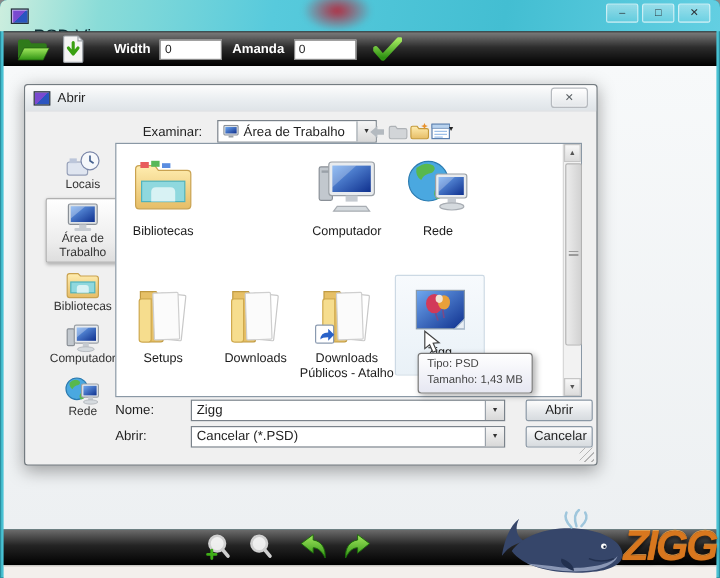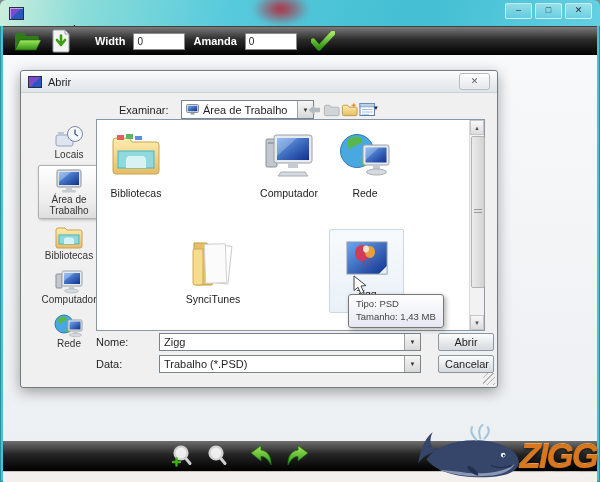--- a/index.html
+++ b/index.html
@@ -285,28 +285,48 @@
           <path d="M10 13 q8 -6 14 -2 q3 3 -1 6 q-7 1 -9 6 q-5 -3 -4 -10 Z" fill="#58b84e"></path>
           <path d="M26 30 q6 -2 8 2 q-1 6 -7 7 q-4 -4 -1 -9 Z" fill="#58b84e"></path>
           <rect x="26" y="18" width="26" height="20" rx="2" fill="#e8ebee" stroke="#9aa0a6"></rect>
           <rect x="28.5" y="20.5" width="21" height="15" fill="url(#scrBlue)"></rect>
           <path d="M28.5 20.5 L42 20.5 L28.5 33 Z" fill="rgba(255,255,255,.25)"></path>
           <rect x="36" y="38" width="7" height="4" fill="#c6cbd1"></rect>
           <ellipse cx="39.5" cy="45" rx="10" ry="3" fill="#d5dade" stroke="#a8adb3"></ellipse>
         </svg>
         <span class="tile-label">Rede</span>
       </div>
-      <div class="tile" style="left:79px;top:109px">
+      <div class="tile" style="left:2px;top:109px">
         <svg class="tile-icon" viewBox="0 0 56 56">
           <path d="M9 10 h13 l3 4 h3 v36 q0 2 -2 2 H11 q-2 0 -2 -2 Z" fill="#e6c067" stroke="#c09a42"></path>
           <rect x="24" y="12" width="21" height="38" rx="1" fill="#fff" stroke="#c8c8c8" transform="rotate(6 34 31)"></rect>
           <rect x="20" y="11" width="21" height="39" rx="1" fill="#fbfbfb" stroke="#cfcfcf" transform="rotate(-2 30 30)"></rect>
           <path d="M8 18 q0 -2 2 -2 h8 v34 q0 2 -2 2 h-6 q-2 0 -2 -2 Z" fill="#f6dd8e" stroke="#cfa94e"></path>
         </svg>
-        <span class="tile-label">SynciTunes</span>
+        <span class="tile-label">Setups</span>
+      </div>
+      <div class="tile" style="left:79px;top:109px">
+        <svg class="tile-icon" viewBox="0 0 56 56">
+          <path d="M9 10 h13 l3 4 h3 v36 q0 2 -2 2 H11 q-2 0 -2 -2 Z" fill="#e6c067" stroke="#c09a42"></path>
+          <rect x="24" y="12" width="21" height="38" rx="1" fill="#fff" stroke="#c8c8c8" transform="rotate(6 34 31)"></rect>
+          <rect x="20" y="11" width="21" height="39" rx="1" fill="#fbfbfb" stroke="#cfcfcf" transform="rotate(-2 30 30)"></rect>
+          <path d="M8 18 q0 -2 2 -2 h8 v34 q0 2 -2 2 h-6 q-2 0 -2 -2 Z" fill="#f6dd8e" stroke="#cfa94e"></path>
+        </svg>
+        <span class="tile-label">Downloads</span>
+      </div>
+      <div class="tile" style="left:152px;top:109px;width:80px">
+        <svg class="tile-icon" viewBox="0 0 56 56">
+          <path d="M9 10 h13 l3 4 h3 v36 q0 2 -2 2 H11 q-2 0 -2 -2 Z" fill="#e6c067" stroke="#c09a42"></path>
+          <rect x="24" y="12" width="21" height="38" rx="1" fill="#fff" stroke="#c8c8c8" transform="rotate(6 34 31)"></rect>
+          <rect x="20" y="11" width="21" height="39" rx="1" fill="#fbfbfb" stroke="#cfcfcf" transform="rotate(-2 30 30)"></rect>
+          <path d="M8 18 q0 -2 2 -2 h8 v34 q0 2 -2 2 h-6 q-2 0 -2 -2 Z" fill="#f6dd8e" stroke="#cfa94e"></path>
+          <rect x="2" y="38" width="15" height="15" rx="1.5" fill="#fff" stroke="#8a9ab0"></rect>
+          <path d="M6 50 q0 -6 6.5 -6 l0 -3 5 5 -5 5 0 -3 q-5 0 -6.5 2 Z" fill="#2a62c8"></path>
+        </svg>
+        <span class="tile-label">Downloads Públicos - Atalho</span>
       </div>
       <div class="tile psd" style="left:232px;top:109px">
         <svg class="tile-icon" viewBox="0 0 56 48">
           <rect x="8" y="2" width="40" height="32" fill="url(#scrBlue)" stroke="#8899aa"></rect>
           <ellipse cx="23" cy="13" rx="7" ry="8" fill="#d23a5a"></ellipse>
           <ellipse cx="31" cy="12" rx="5" ry="6" fill="#e8a03a"></ellipse>
           <ellipse cx="27" cy="9" rx="3" ry="3.4" fill="#f2e2d2"></ellipse>
           <path d="M24 21 l2 6 M30 18 l1 7" stroke="#7a4a88" stroke-width="1.4"></path>
           <path d="M40 34 L48 34 L48 26 Z" fill="#e8eef4" stroke="#aabbcc"></path>
         </svg>
@@ -325,23 +345,23 @@
     <div class="dlg-field" style="top:262px">
       <span class="fld-lbl">Nome:</span>
       <div class="combo wide">
         <span>Zigg</span>
         <span class="combo-arrow">▼</span>
       </div>
       <button class="dlg-btn">Abrir</button>
     </div>
 
     <div class="dlg-field" style="top:284px">
-      <span class="fld-lbl">Data:</span>
+      <span class="fld-lbl">Abrir:</span>
       <div class="combo wide">
-        <span>Trabalho (*.PSD)</span>
+        <span>Cancelar (*.PSD)</span>
         <span class="combo-arrow">▼</span>
       </div>
       <button class="dlg-btn">Cancelar</button>
     </div>
     <span class="grip"></span>
   </div>
 
   <div class="tooltip">
     <div>Tipo: PSD</div>
     <div>Tamanho: 1,43 MB</div>

